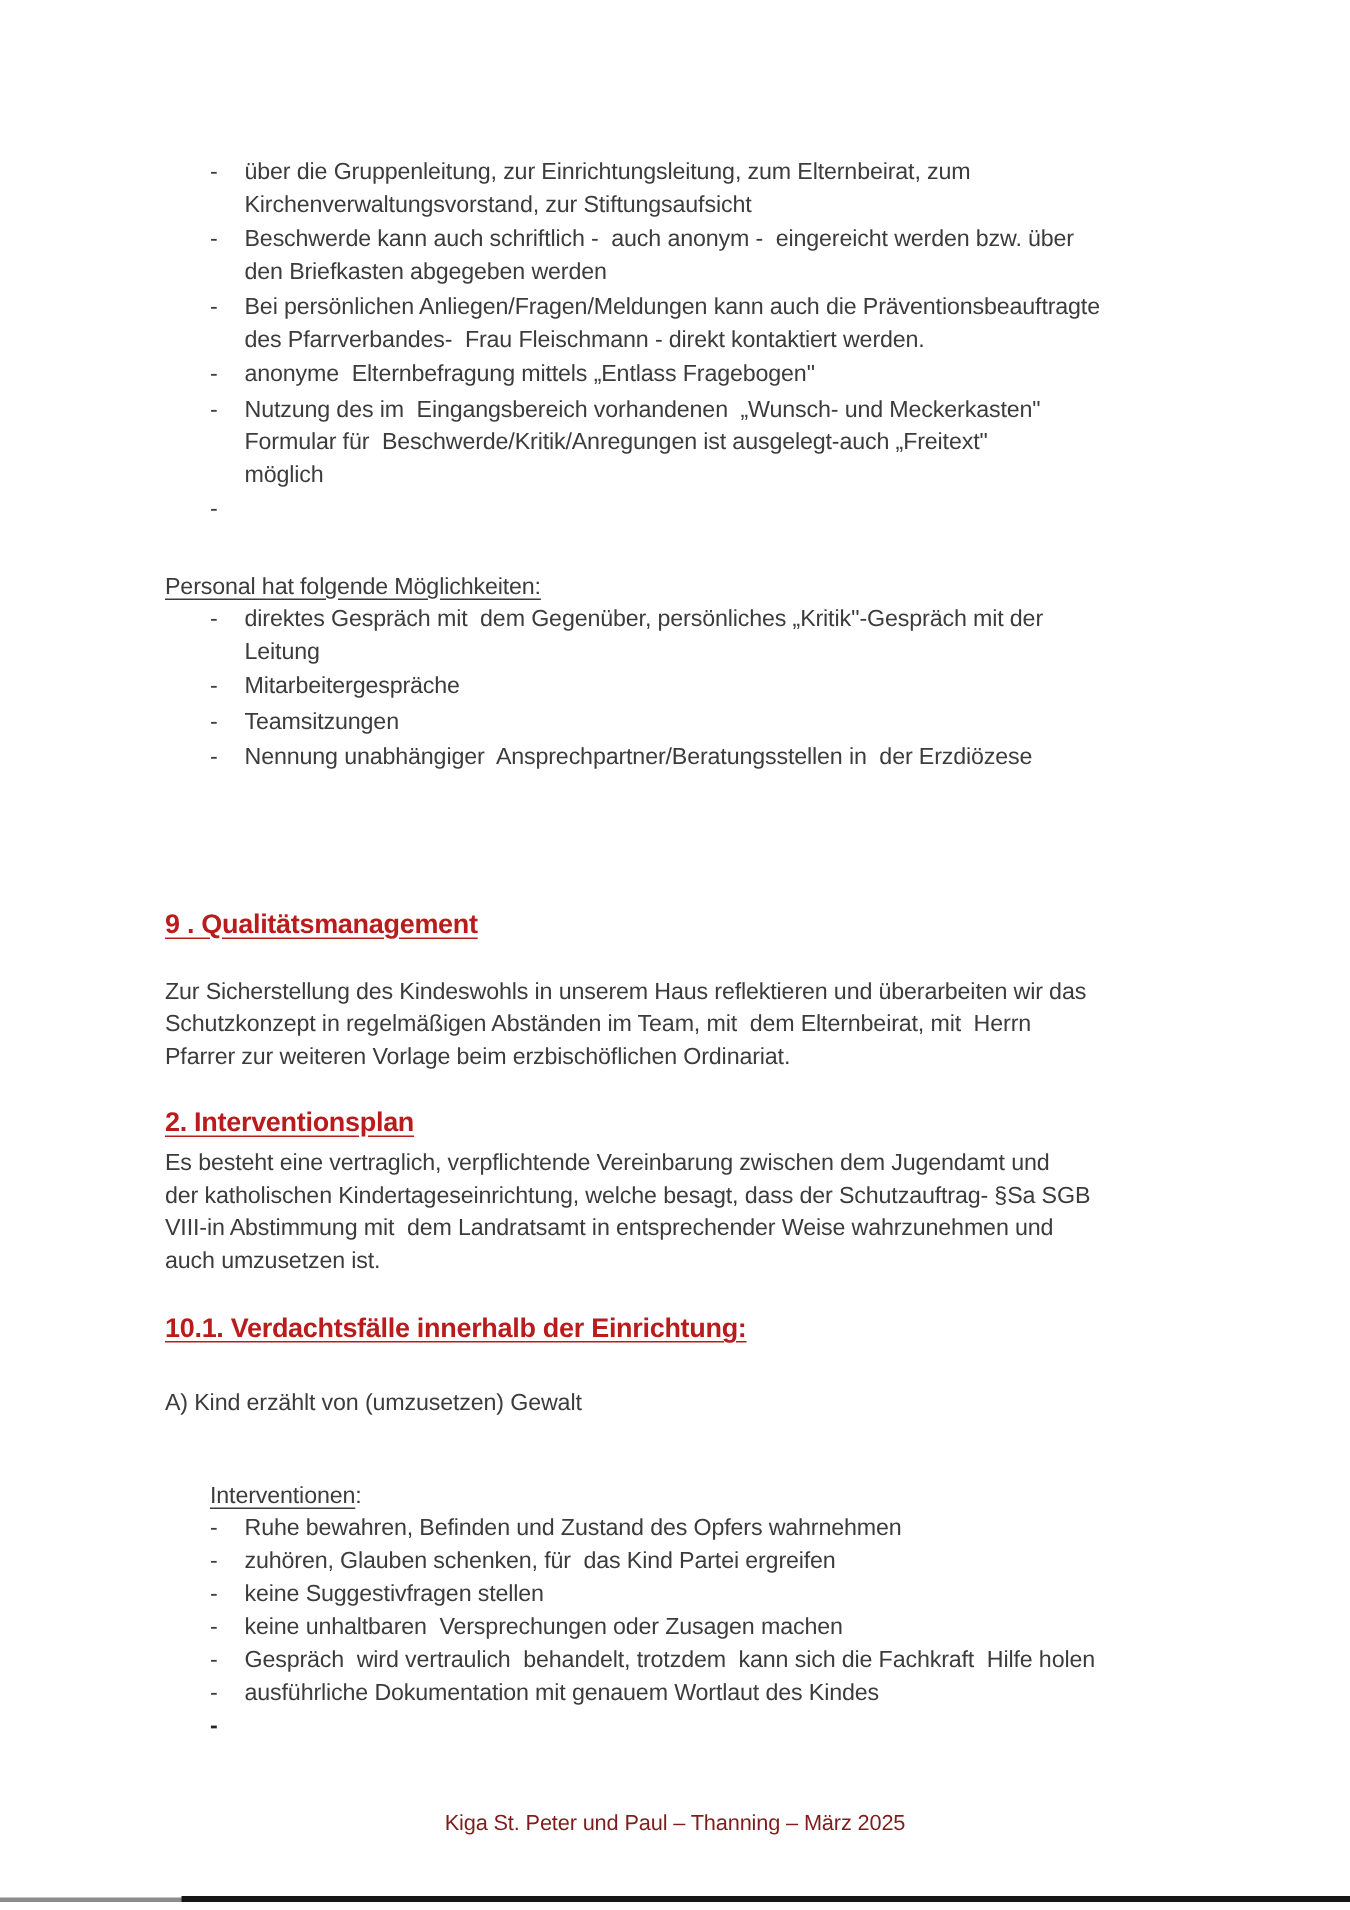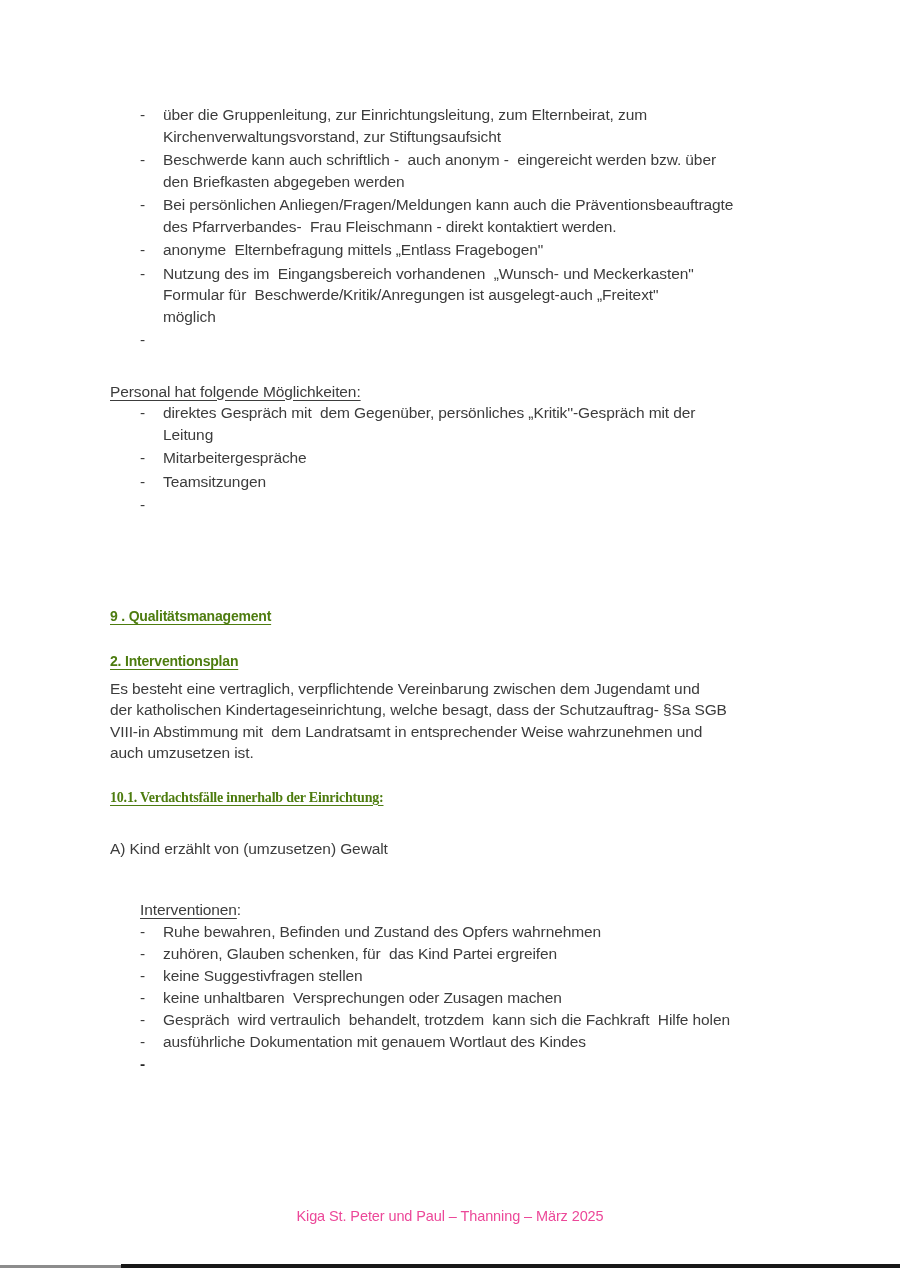--- a/index.html
+++ b/index.html
@@ -16,38 +16,38 @@
   .content{padding:104px 40px 0 110px;}
   .blist{list-style:none;margin:0;padding:0;}
   .blist li{display:flex;padding-left:30px;margin-bottom:2px;}
   .blist.tight li{margin-bottom:0.5px;}
   .dash{width:23px;flex:none;}
   .li-text{white-space:pre-wrap;}
   .bold .li-text, .bold .dash{font-weight:700;color:#262626;}
   .subhead{margin-top:30px;text-decoration:underline;text-underline-offset:3px;}
   .plist{margin-top:0;}
   h2{
-    font-size:14px;line-height:24px;margin:0;
-    font-weight:700;color:#4d7c0f;
+    font-size:18px;line-height:24px;margin:0;
+    font-weight:700;color:#b91c1c;
     text-decoration:underline;text-underline-offset:3px;
     letter-spacing:-0.2px;
   }
   .h9{margin-top:88px;}
   .h10{margin-top:21px;}
-  .h101{margin-top:22px;font-family:Liberation Serif, serif;}
+  .h101{margin-top:22px;}
   p{margin:0;white-space:pre-wrap;}
   .para9{margin-top:23px;}
   .para10{margin-top:5px;}
   .intro101{margin-top:23px;}
   .casea{margin-top:28px;}
   .interv-head{margin-top:40px;padding-left:30px;margin-bottom:0;}
   .interv-head .lbl{text-decoration:underline;text-underline-offset:3px;}
   .footer{
     position:absolute;left:0;right:0;top:1206px;
-    text-align:center;font-size:14.5px;color:#ec4899;
+    text-align:center;font-size:14.5px;color:#7f1d1d;
   }
   .bar-gray{position:absolute;left:0;top:1265px;width:123px;height:3px;background:#8c8c8c;}
   .bar-black{position:absolute;left:121px;right:0;top:1264px;height:4px;background:#171717;}
 </style>
 </head>
 <body>
 
 <div class="page">
   <div class="content">
 
@@ -93,24 +93,28 @@
       <li>
           <span class="dash">-</span>
           <span class="li-text">Mitarbeitergespräche</span>
         </li>
       <li>
           <span class="dash">-</span>
           <span class="li-text">Teamsitzungen</span>
         </li>
       <li>
           <span class="dash">-</span>
+          <span class="li-text">Nennung unabhängiger  Ansprechpartner/Beratungsstellen in  der Erzdiözese</span>
         </li>
     </ul>
 
     <h2 class="h9">9 . Qualitätsmanagement</h2>
+    <p class="para9">Zur Sicherstellung des Kindeswohls in unserem Haus reflektieren und überarbeiten wir das
+Schutzkonzept in regelmäßigen Abständen im Team, mit  dem Elternbeirat, mit  Herrn
+Pfarrer zur weiteren Vorlage beim erzbischöflichen Ordinariat.</p>
 
     <h2 class="h10">2. Interventionsplan</h2>
     <p class="para10">Es besteht eine vertraglich, verpflichtende Vereinbarung zwischen dem Jugendamt und
 der katholischen Kindertageseinrichtung, welche besagt, dass der Schutzauftrag- §Sa SGB
 VIII-in Abstimmung mit  dem Landratsamt in entsprechender Weise wahrzunehmen und
 auch umzusetzen ist.</p>
 
     <h2 class="h101">10.1. Verdachtsfälle innerhalb der Einrichtung:</h2>
     <p class="casea">A) Kind erzählt von (umzusetzen) Gewalt</p>
 

